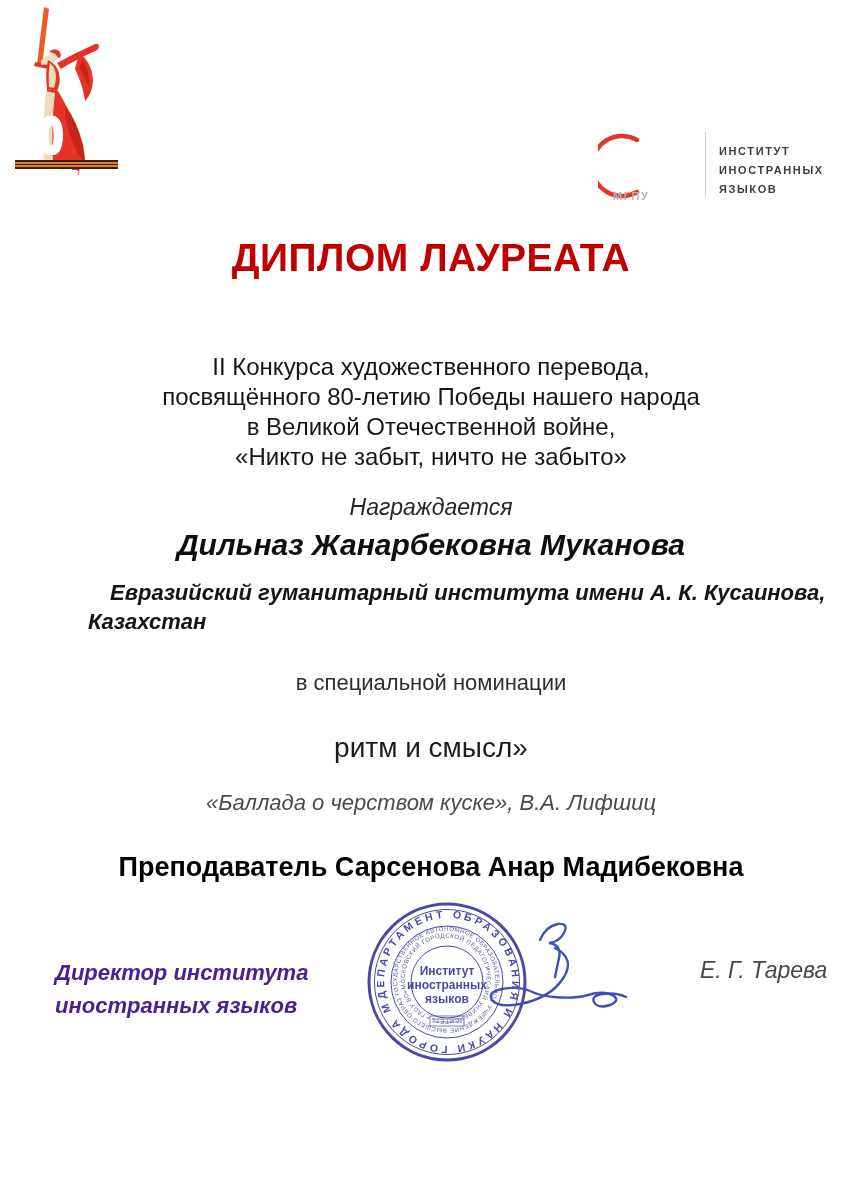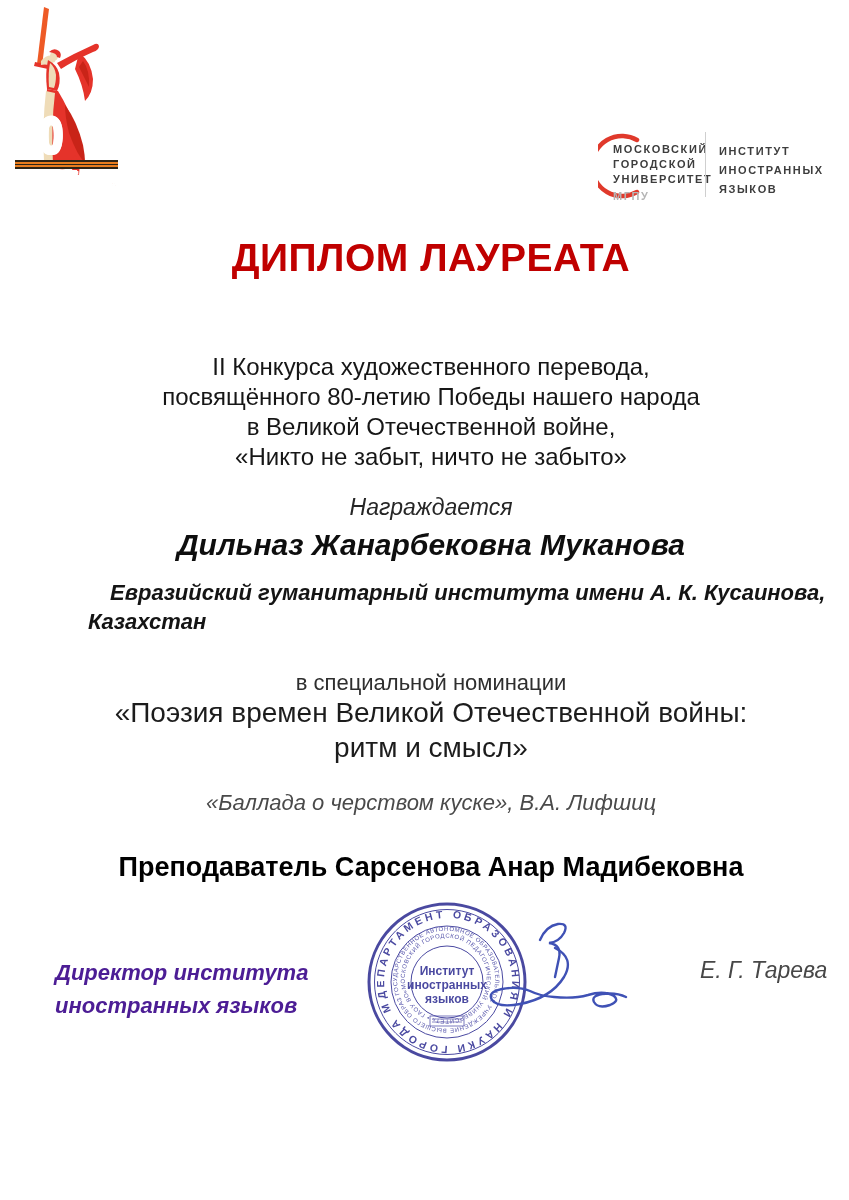--- a/index.html
+++ b/index.html
@@ -98,25 +98,20 @@
     </svg>
     <div class="ribbon"></div>
     <div class="num80">80</div>
     <div class="pobeda">ПОБЕДА!</div>
   </div>
 
   <div class="abs unilogo">
     <svg class="abs" style="left:0;top:8px" width="54" height="80" viewBox="0 0 54 80" aria-hidden="true">
       <path d="M39,20 A30,30 0 1 0 39,72" fill="none" stroke="#e0392b" stroke-width="4.5" stroke-linecap="round"></path>
     </svg>
-    <div class="uniname">
-      <div>МОСКОВСКИЙ</div>
-      <div>ГОРОДСКОЙ</div>
-      <div>УНИВЕРСИТЕТ</div>
-    </div>
     <div class="uniabbr">МГПУ</div>
     <div class="unidivider"></div>
     <div class="instname">
       <div>ИНСТИТУТ</div>
       <div>ИНОСТРАННЫХ</div>
       <div>ЯЗЫКОВ</div>
     </div>
   </div>
 
   <div class="cline contest" style="top:352px">II Конкурса художественного перевода,</div>
@@ -126,21 +121,20 @@
   <div class="cline contest" style="top:412px">в Великой Отечественной войне,</div>
   <div class="cline contest" style="top:442px">«Никто не забыт, ничто не забыто»</div>
 
   <div class="cline awarded">Награждается</div>
   <div class="cline recipient">Дильназ Жанарбековна Муканова</div>
 
   <div class="abs affil" style="left:110px;top:580px">Евразийский гуманитарный института имени А. К. Кусаинова,</div>
   <div class="abs affil" style="left:88px;top:609px">Казахстан</div>
 
   <div class="cline nom-intro">в специальной номинации</div>
-  <div class="cline nom-big" style="top:697px">«Поэзия времен Великой Отечественной войны:</div>
   <div class="cline nom-big" style="top:732px">ритм и смысл»</div>
 
   <div class="cline work">«Баллада о черством куске», В.А. Лифшиц</div>
 
   <div class="cline teacher">Преподаватель Сарсенова Анар Мадибековна</div>
 
   <div class="abs director">
     <div>Директор института</div>
     <div>иностранных языков</div>
   </div>

